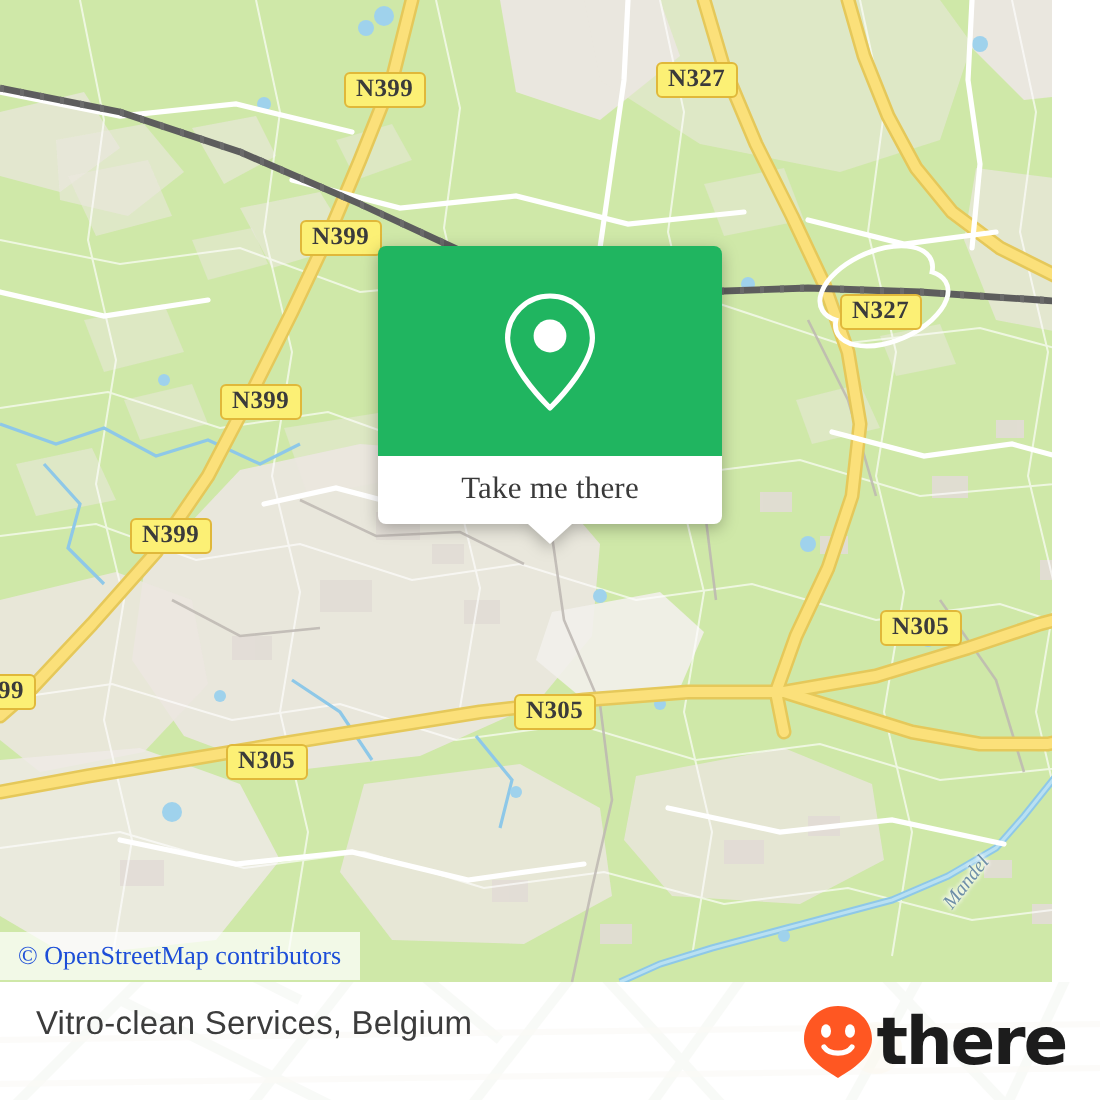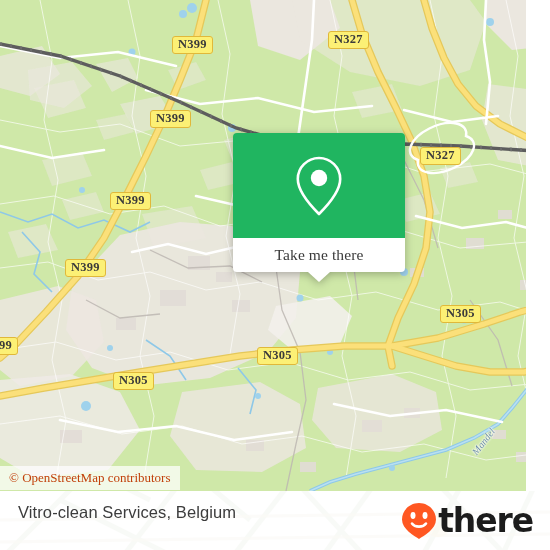--- a/index.html
+++ b/index.html
@@ -40,32 +40,31 @@
     font-size:10px;
     font-style:italic;
     white-space:nowrap;
     text-shadow:0 0 2px #fff,0 0 2px #fff,0 0 3px #fff;
   }
 
   
   #attribution{
     position:absolute;left:0;top:466px;
     background:rgba(255,255,255,.72);
-    font-size:13px;color:#c2410c;
+    font-size:13px;color:#1d4ed8;
     padding:4px 9px 5px 9px;
     line-height:15px;
     white-space:nowrap;
     text-align:center;
   }
 
   
   #popup{
-    position:absolute;left:189px;top:133px;width:172px;
+    position:absolute;left:189px;top:123px;width:172px;
     filter:drop-shadow(0 2px 4px rgba(0,0,0,.28));
-    margin-left:44px;
   }
   #popup-top{
     background:#20b560;
     height:105px;
     border-radius:4px 4px 0 0;
     display:flex;align-items:center;justify-content:center;
   }
   #popup-bottom{
     background:#ffffff;
     height:34px;

